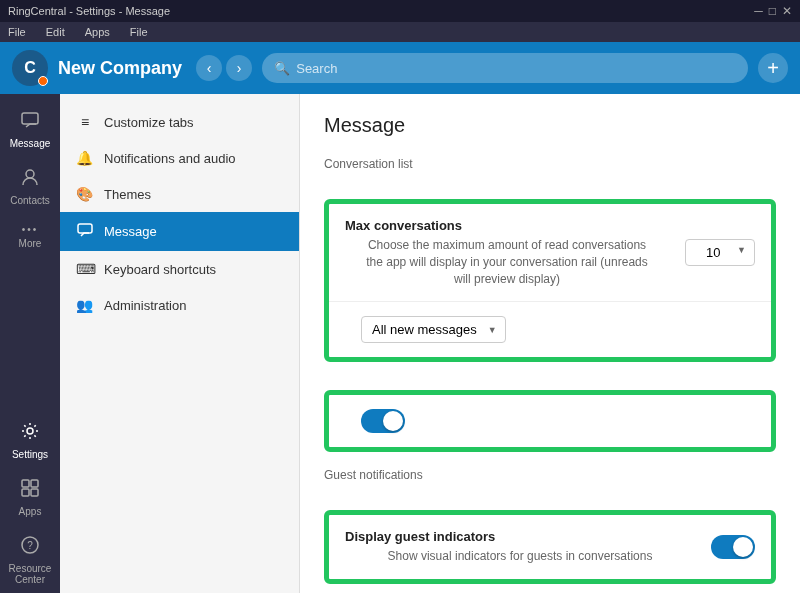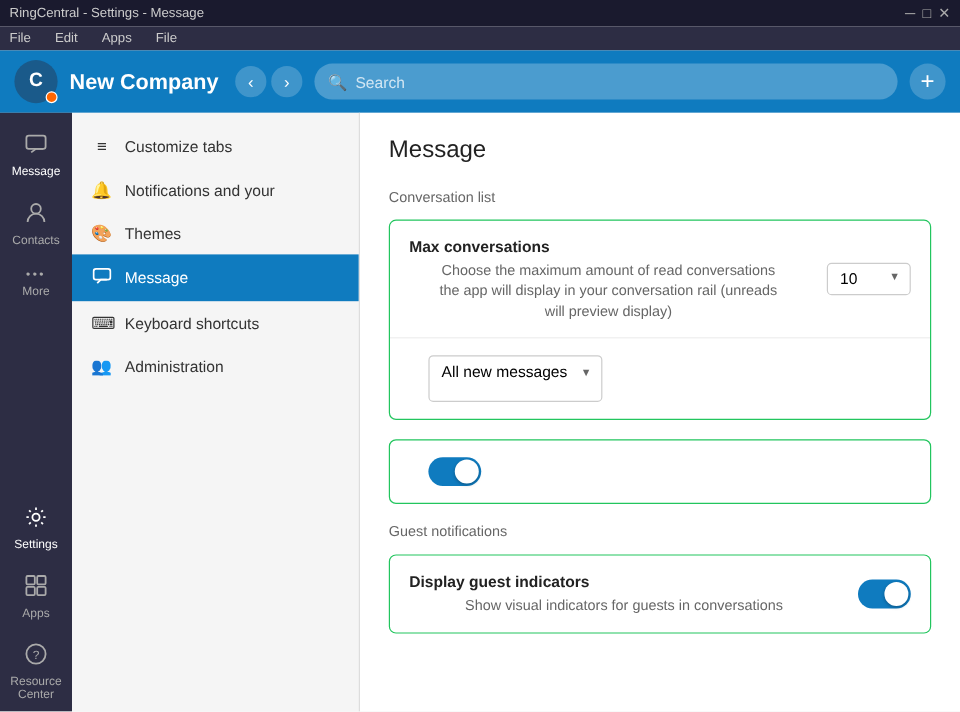--- a/index.html
+++ b/index.html
@@ -160,24 +160,25 @@
       color: #222;
       margin-bottom: 20px;
     }
     .section-header {
       font-size: 12px;
       color: #666;
       margin-bottom: 12px;
       margin-top: 8px;
     }
     .card {
-      border: 1px solid #22c55e;
+      border: 5px solid #22c55e;
       border-radius: 6px;
       margin-bottom: 8px;
       overflow: hidden;
+      margin-top: 28px;
     }
     .card-row {
       padding: 14px 16px;
       display: flex;
       align-items: center;
       justify-content: space-between;
       border-bottom: 1px solid #eee;
     }
     .card-row:last-child { border-bottom: none; }
     .card-row-content { flex: 1; }
@@ -192,41 +193,41 @@
       color: #666;
       line-height: 1.4;
       text-align: center;
     }
     .card-row-control { margin-left: 16px; flex-shrink: 0; }
 
     
     .dropdown-control {
       border: 1px solid #ccc;
       border-radius: 4px;
-      padding: 5px 28px 5px 10px;
+      padding: 5px 28px 5px 20px;
       font-size: 13px;
       background: white;
       cursor: pointer;
       position: relative;
       display: flex; align-items: flex-start; gap: 20px;
       min-width: 70px;
     }
     .dropdown-control::after {
       content: '▼';
       font-size: 9px;
       color: #666;
       position: absolute;
       right: 8px;
     }
 
     
     .badge-dropdown {
       border: 1px solid #ccc;
       border-radius: 4px;
-      padding: 5px 28px 17px 10px;
+      padding: 5px 28px 5px 10px;
       font-size: 13px;
       background: white;
       cursor: pointer;
       position: relative;
       display: flex; align-items: center;
       min-width: 140px;
     }
     .badge-dropdown::after {
       content: '▼';
       font-size: 9px;
@@ -349,21 +350,21 @@
     </div>
   </div>
 
   <div class="settings-nav">
     <div class="nav-item">
       <span class="nav-icon">≡</span>
       <span>Customize tabs</span>
     </div>
     <div class="nav-item">
       <span class="nav-icon">🔔</span>
-      <span>Notifications and your</span>
+      <span>Notifications and audio</span>
     </div>
     <div class="nav-item">
       <span class="nav-icon">🎨</span>
       <span>Themes</span>
     </div>
     <div class="nav-item active">
       <span class="nav-icon">
         <svg width="16" height="16" viewBox="0 0 16 16" fill="none">
           <rect x="1" y="2" width="14" height="9" rx="2" stroke="white" stroke-width="1.5" fill="none"></rect>
           <path d="M4 14l3-3h5" stroke="white" stroke-width="1.5" fill="none"></path>

